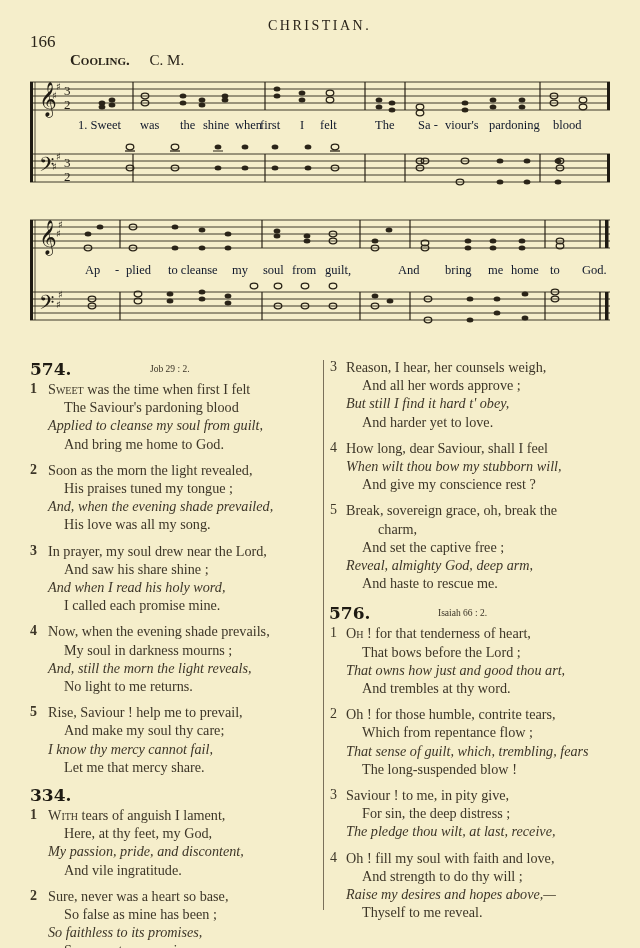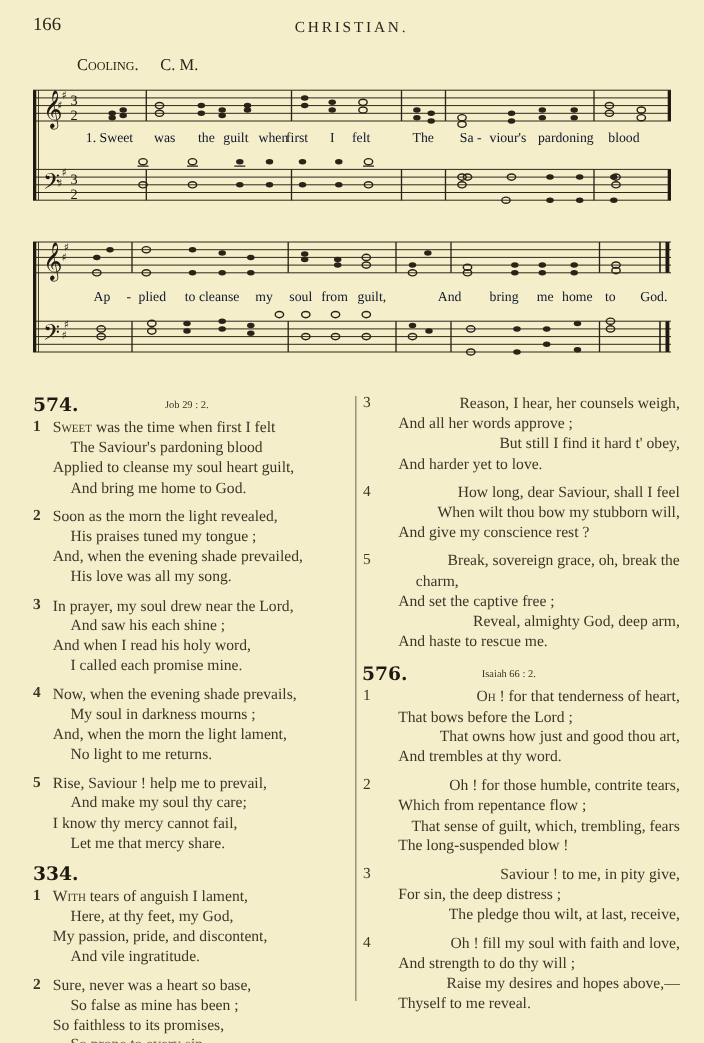--- a/index.html
+++ b/index.html
@@ -6,26 +6,26 @@
   html, body { width: 640px; height: 948px; overflow: hidden; }
   body {
     background: #f5eecb;
     font-family: "Liberation Serif", "DejaVu Serif", serif;
     color: #3a3326;
     position: relative;
   }
   .page { position: absolute; left: 0; top: 0; width: 640px; height: 948px; }
 
   
-  .page-number { position: absolute; left: 30px; top: 12px; font-size: 17px; color: #2a241a; font-family: Liberation Serif, serif; }
+  .page-number { position: absolute; left: 30px; top: 32px; font-size: 17px; color: #2a241a; font-family: Liberation Serif, serif; }
   .running-head { position: absolute; left: 268px; top: 18px; font-size: 14px; letter-spacing: 2.5px; color: #2a241a; }
 
   
   .tune-heading { position: absolute; left: 70px; top: 52px; font-size: 15px; color: #2a241a; }
-  .tune-heading .smallcaps { font-variant: small-caps; margin-right: 16px; }
+  .tune-heading .smallcaps { font-variant: small-caps; margin-right: 16px; font-weight: bold; }
 
   
   .music-system { position: absolute; left: 30px; width: 585px; }
   .music-system svg { display: block; }
   .lyric-line { position: absolute; font-size: 12.5px; color: #0f172a; white-space: nowrap; }
   .lyric-syl { position: absolute; top: 0; }
 
   
   .column { position: absolute; top: 358px; }
   .col-left { left: 30px; width: 292px; }
@@ -35,26 +35,26 @@
   .hymn { position: relative; }
   .hymn-head { position: relative; height: 22px; }
   .hymn-number { font-family: "DejaVu Serif", serif; font-weight: bold; font-size: 17px; color: #1e1a12; position: absolute; left: 0; top: 1px; }
   .hymn-ref { font-size: 9.5px; position: absolute; top: 6px; color: #3a3326; }
 
   .verse { position: relative; margin-bottom: 8px; }
   .line { font-size: 14.2px; line-height: 18.2px; white-space: nowrap; color: #3d3628; }
   .verse-num { position: absolute; left: 0; font-weight: bold; font-size: 14px; }
   .l1 { padding-left: 18px; }
   .l2 { padding-left: 34px; }
-  .l3 { padding-left: 18px; }
+  .l3 { padding-left: 18px; font-style: italic; }
   .l4 { padding-left: 34px; }
   .l2b { padding-left: 50px; }
   .sc { font-variant: small-caps; }
   .col-right .verse-num { left: 4px; font-weight: normal; }
-  .col-right .l1, .col-right .l3 { padding-left: 20px; text-align: right; }
+  .col-right .l1, .col-right .l3 { padding-left: 20px; }
   .col-right .l2, .col-right .l4 { padding-left: 36px; }
   .col-right .l2b { padding-left: 52px; }
   .col-right .hymn-number { left: 3px; }
 </style>
 </head>
 <body>
 
 <div class="page">
 
   <div class="page-number">166</div>
@@ -181,21 +181,21 @@
         <ellipse cx="528" cy="89" rx="3.4" ry="2.5"></ellipse>
         <ellipse cx="470" cy="110" rx="3.4" ry="2.5"></ellipse>
         <ellipse cx="497" cy="110" rx="3.4" ry="2.5"></ellipse>
         <ellipse cx="528" cy="110" rx="3.4" ry="2.5"></ellipse>
       </g>
     </svg>
     <div class="lyric-line" style="left:48px; top:46px; width:540px; height:16px;">
       <span class="lyric-syl" style="left:0">1. Sweet</span>
       <span class="lyric-syl" style="left:62px">was</span>
       <span class="lyric-syl" style="left:102px">the</span>
-      <span class="lyric-syl" style="left:125px">guilt</span>
+      <span class="lyric-syl" style="left:125px">shine</span>
       <span class="lyric-syl" style="left:157px">when</span>
       <span class="lyric-syl" style="left:182px">first</span>
       <span class="lyric-syl" style="left:222px">I</span>
       <span class="lyric-syl" style="left:242px">felt</span>
       <span class="lyric-syl" style="left:297px">The</span>
       <span class="lyric-syl" style="left:340px">Sa -</span>
       <span class="lyric-syl" style="left:367px">viour's</span>
       <span class="lyric-syl" style="left:411px">pardoning</span>
       <span class="lyric-syl" style="left:475px">blood</span>
     </div>
@@ -329,42 +329,42 @@
   <div class="column col-left">
     <div class="hymn">
       <div class="hymn-head">
         <span class="hymn-number">574.</span>
         <span class="hymn-ref" style="left:120px">Job 29 : 2.</span>
       </div>
       <div class="verse">
         <span class="verse-num line">1</span>
         <div class="line l1"><span class="sc">Sweet</span><span> was the time when first I felt</span></div>
         <div class="line l2">The Saviour's pardoning blood</div>
-        <div class="line l3">Applied to cleanse my soul heart guilt,</div>
+        <div class="line l3">Applied to cleanse my soul from guilt,</div>
         <div class="line l4">And bring me home to God.</div>
       </div>
       <div class="verse">
         <span class="verse-num line">2</span>
         <div class="line l1">Soon as the morn the light revealed,</div>
         <div class="line l2">His praises tuned my tongue ;</div>
         <div class="line l3">And, when the evening shade prevailed,</div>
         <div class="line l4">His love was all my song.</div>
       </div>
       <div class="verse">
         <span class="verse-num line">3</span>
         <div class="line l1">In prayer, my soul drew near the Lord,</div>
-        <div class="line l2">And saw his each shine ;</div>
+        <div class="line l2">And saw his share shine ;</div>
         <div class="line l3">And when I read his holy word,</div>
         <div class="line l4">I called each promise mine.</div>
       </div>
       <div class="verse">
         <span class="verse-num line">4</span>
         <div class="line l1">Now, when the evening shade prevails,</div>
         <div class="line l2">My soul in darkness mourns ;</div>
-        <div class="line l3">And, when the morn the light lament,</div>
+        <div class="line l3">And, still the morn the light reveals,</div>
         <div class="line l4">No light to me returns.</div>
       </div>
       <div class="verse">
         <span class="verse-num line">5</span>
         <div class="line l1">Rise, Saviour !  help me to prevail,</div>
         <div class="line l2">And make my soul thy care;</div>
         <div class="line l3">I know thy mercy cannot fail,</div>
         <div class="line l4">Let me that mercy share.</div>
       </div>
     </div>

